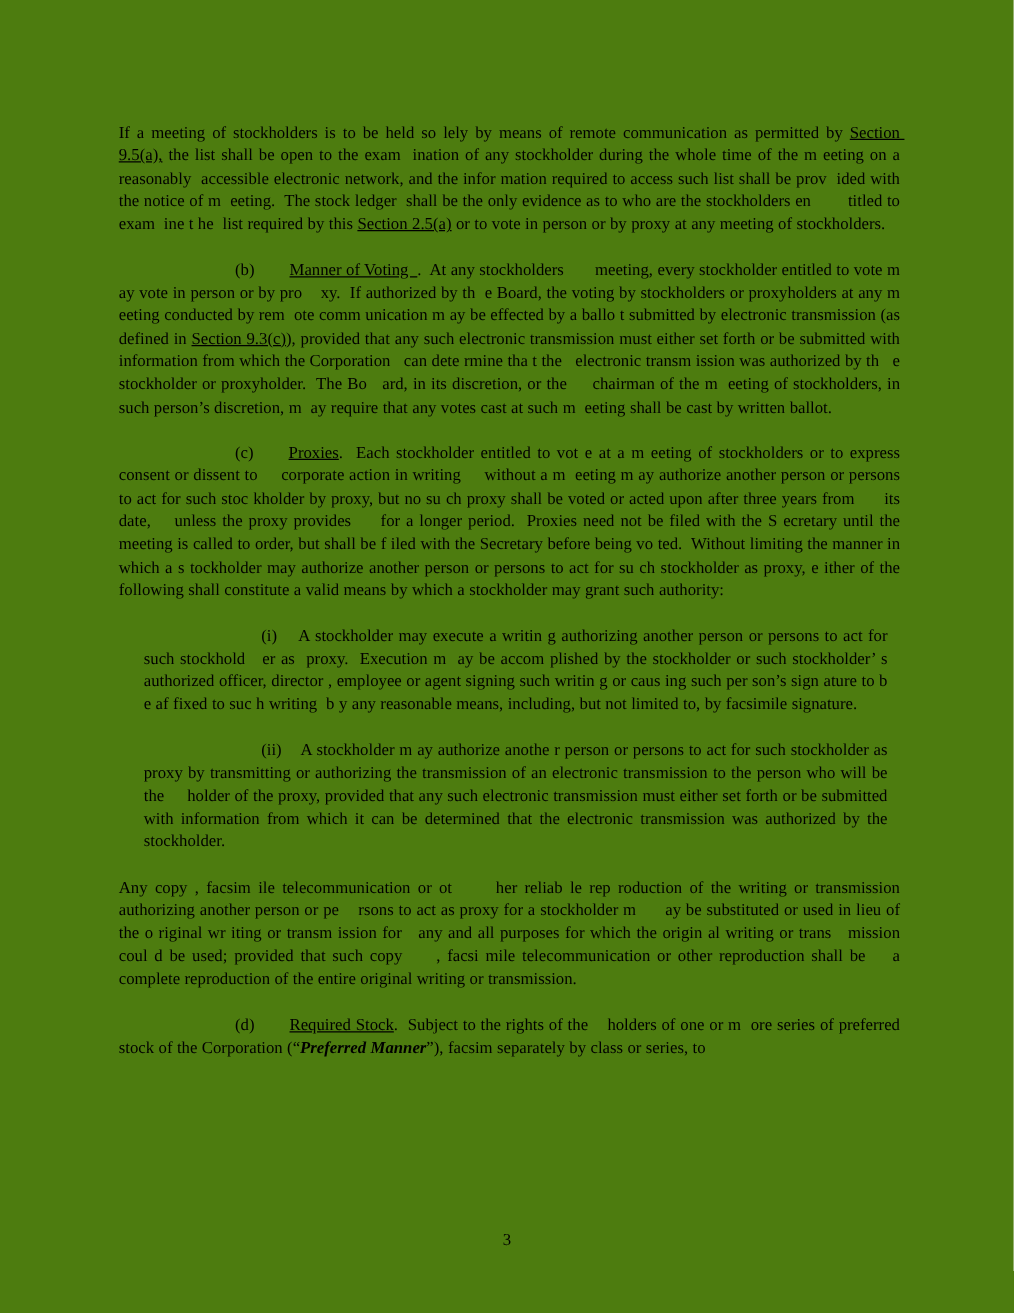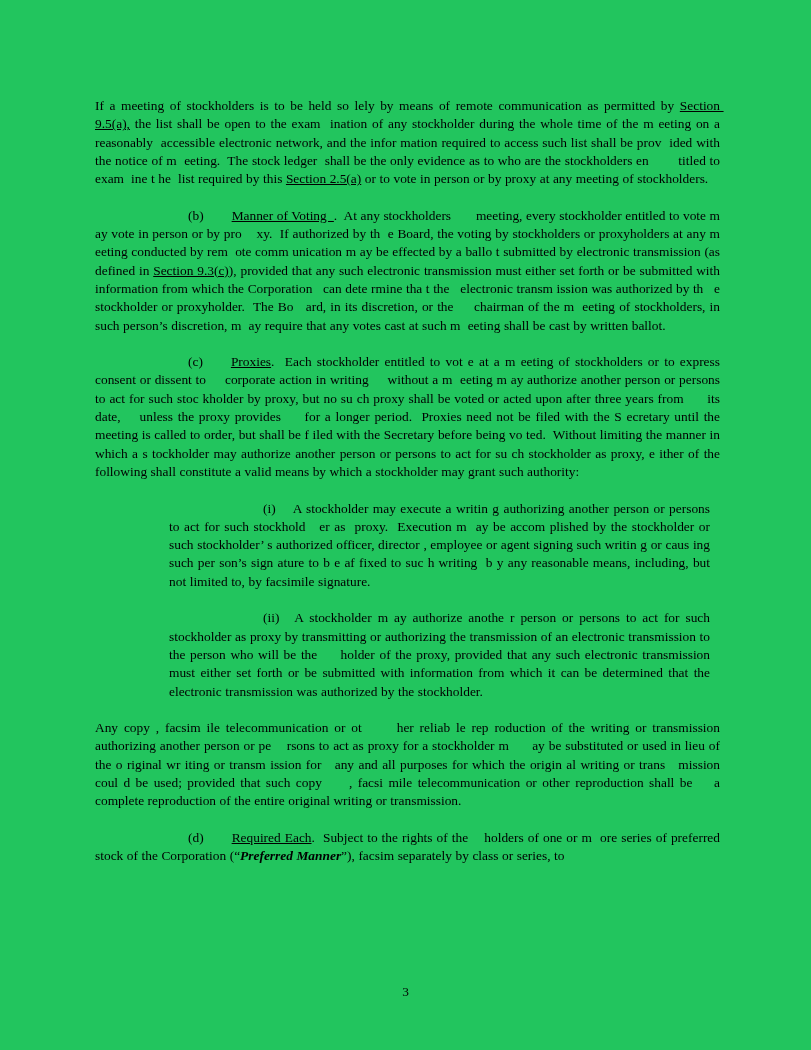--- a/index.html
+++ b/index.html
@@ -4,42 +4,42 @@
 <style>
   html, body {
     margin: 0;
     padding: 0;
     background: #ffffff;
   }
   .page {
     position: relative;
     width: 811px;
     height: 1050px;
-    background: #22c55e;
+    background: #4d7c0f;
     color: #000000;
     font-family: "Liberation Serif", "DejaVu Serif", serif;
     overflow: hidden;
   }
   .content {
     position: absolute;
     left: 95px;
     top: 97px;
     width: 625px;
   }
   .para {
     margin: 0 0 18.3px 0;
     font-size: 13.4px;
     line-height: 18.3px;
     text-align: justify;
     white-space: pre-wrap;
     word-spacing: 0.2px;
   }
   .para.body-indent { text-indent: 93px; }
   .para.sub {
-    margin-left: 74px;
+    margin-left: 20px;
     margin-right: 10px;
     text-indent: 94px;
   }
   .u { text-decoration: underline; }
   .bi { font-weight: bold; font-style: italic; }
   .tab { display: inline-block; }
   .footer {
     position: absolute;
     top: 983px;
     left: 0;
@@ -53,16 +53,16 @@
 <body>
 
 <div class="page">
   <div class="content">
       <p class="para body"><span>If a meeting of stockholders is to be held so lely by means of remote communication as permitted by </span><span class="u">Section 9.5(a),</span><span> the list shall be open to the exam  ination of any stockholder during the whole time of the m eeting on a reasonably  accessible electronic network, and the infor mation required to access such list shall be prov  ided with the notice of m  eeting.  The stock ledger  shall be the only evidence as to who are the stockholders en        titled to exam  ine t he  list required by this </span><span class="u">Section 2.5(a)</span><span> or to vote in person or by proxy at any meeting of stockholders.</span></p>
       <p class="para body-indent"><span>(b)</span><span class="tab" style="width: 28px;"></span><span class="u">Manner of Voting  </span><span>.  At any stockholders       meeting, every stockholder entitled to vote m  ay vote in person or by pro    xy.  If authorized by th  e Board, the voting by stockholders or proxyholders at any m     eeting conducted by rem  ote comm unication m ay be effected by a ballo t submitted by electronic transmission (as defined in </span><span class="u">Section 9.3(c)</span><span>), provided that any such electronic transmission must either set forth or be submitted with information from which the Corporation   can dete rmine tha t the   electronic transm ission was authorized by th   e stockholder or proxyholder.  The Bo   ard, in its discretion, or the     chairman of the m  eeting of stockholders, in such person’s discretion, m  ay require that any votes cast at such m  eeting shall be cast by written ballot.</span></p>
       <p class="para body-indent"><span>(c)</span><span class="tab" style="width: 28px;"></span><span class="u">Proxies</span><span>.  Each stockholder entitled to vot e at a m eeting of stockholders or to express consent or dissent to     corporate action in writing     without a m  eeting m ay authorize another person or persons to act for such stoc kholder by proxy, but no su ch proxy shall be voted or acted upon after three years from      its date,    unless the proxy provides     for a longer period.  Proxies need not be filed with the S ecretary until the meeting is called to order, but shall be f iled with the Secretary before being vo ted.  Without limiting the manner in which a s tockholder may authorize another person or persons to act for su ch stockholder as proxy, e ither of the following shall constitute a valid means by which a stockholder may grant such authority:</span></p>
       <p class="para sub"><span>(i)</span><span class="tab" style="width: 17px;"></span><span>A stockholder may execute a writin g authorizing another person or persons to act for such stockhold   er as  proxy.  Execution m  ay be accom plished by the stockholder or such stockholder’ s authorized officer, director , employee or agent signing such writin g or caus ing such per son’s sign ature to b e af fixed to suc h writing  b y any reasonable means, including, but not limited to, by facsimile signature.</span></p>
       <p class="para sub"><span>(ii)</span><span class="tab" style="width: 15px;"></span><span>A stockholder m ay authorize anothe r person or persons to act for such stockholder as proxy by transmitting or authorizing the transmission of an electronic transmission to the person who will be the     holder of the proxy, provided that any such electronic transmission must either set forth or be submitted with information from which it can be determined that the electronic transmission was authorized by the stockholder.</span></p>
       <p class="para body"><span>Any copy , facsim ile telecommunication or ot      her reliab le rep roduction of the writing or transmission authorizing another person or pe    rsons to act as proxy for a stockholder m      ay be substituted or used in lieu of    the o riginal wr iting or transm ission for   any and all purposes for which the origin al writing or trans   mission coul d be used; provided that such copy     , facsi mile telecommunication or other reproduction shall be    a complete reproduction of the entire original writing or transmission.</span></p>
-      <p class="para body-indent"><span>(d)</span><span class="tab" style="width: 28px;"></span><span class="u">Required Each</span><span>.  Subject to the rights of the    holders of one or m  ore series of preferred stock of the Corporation (“</span><span class="bi">Preferred Manner</span><span>”), facsim separately by class or series, to</span></p>
+      <p class="para body-indent"><span>(d)</span><span class="tab" style="width: 28px;"></span><span class="u">Required Stock</span><span>.  Subject to the rights of the    holders of one or m  ore series of preferred stock of the Corporation (“</span><span class="bi">Preferred Manner</span><span>”), facsim separately by class or series, to</span></p>
     </div>
   <div class="footer">3</div>
 </div>
 
 </body></html>

